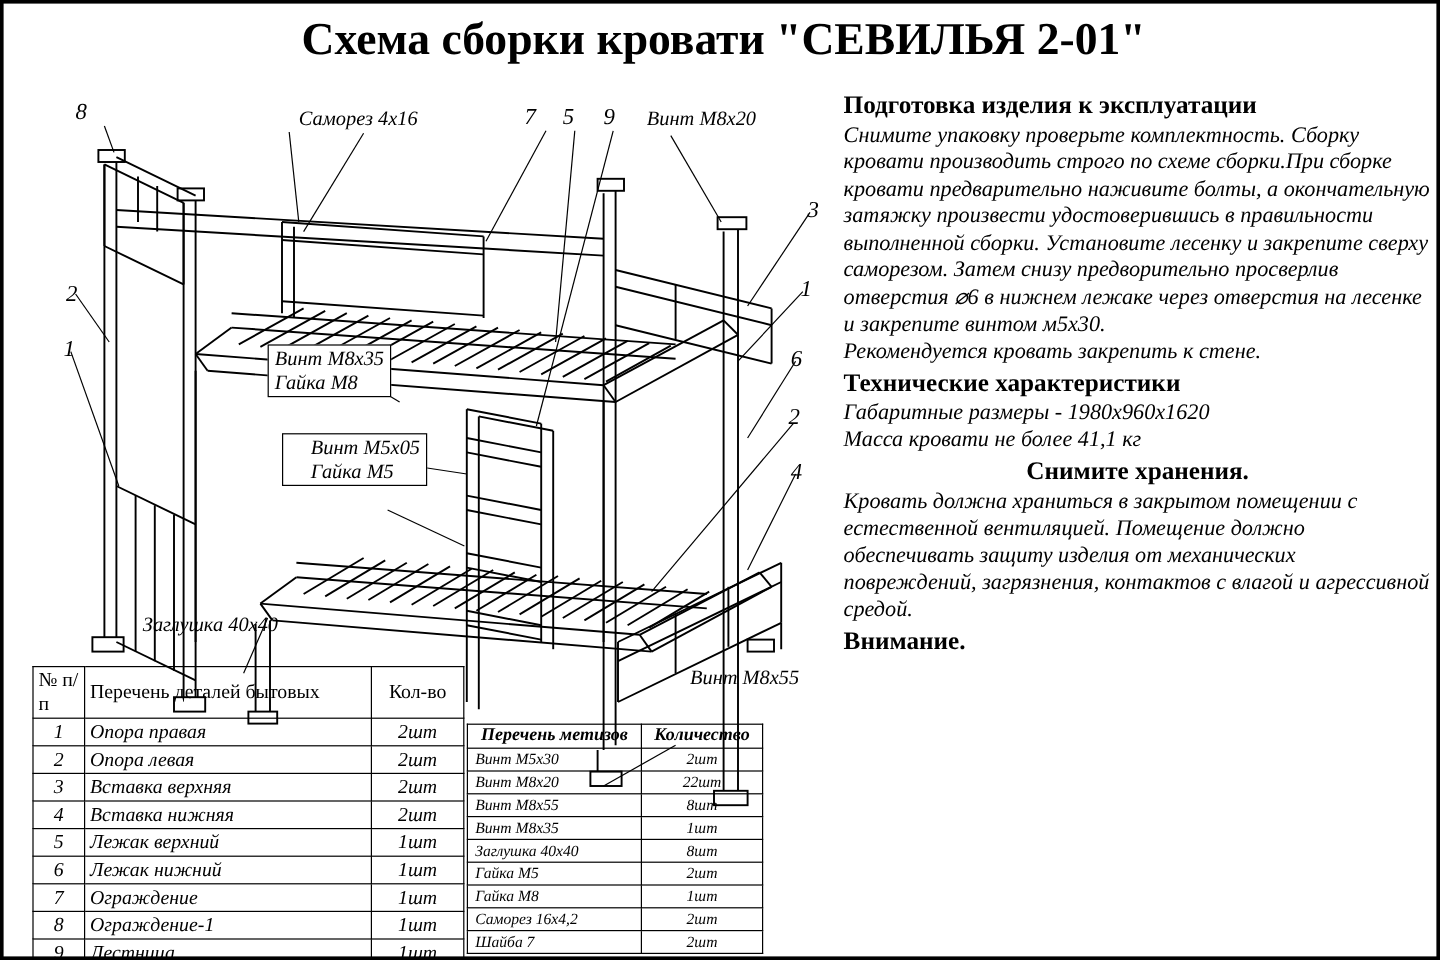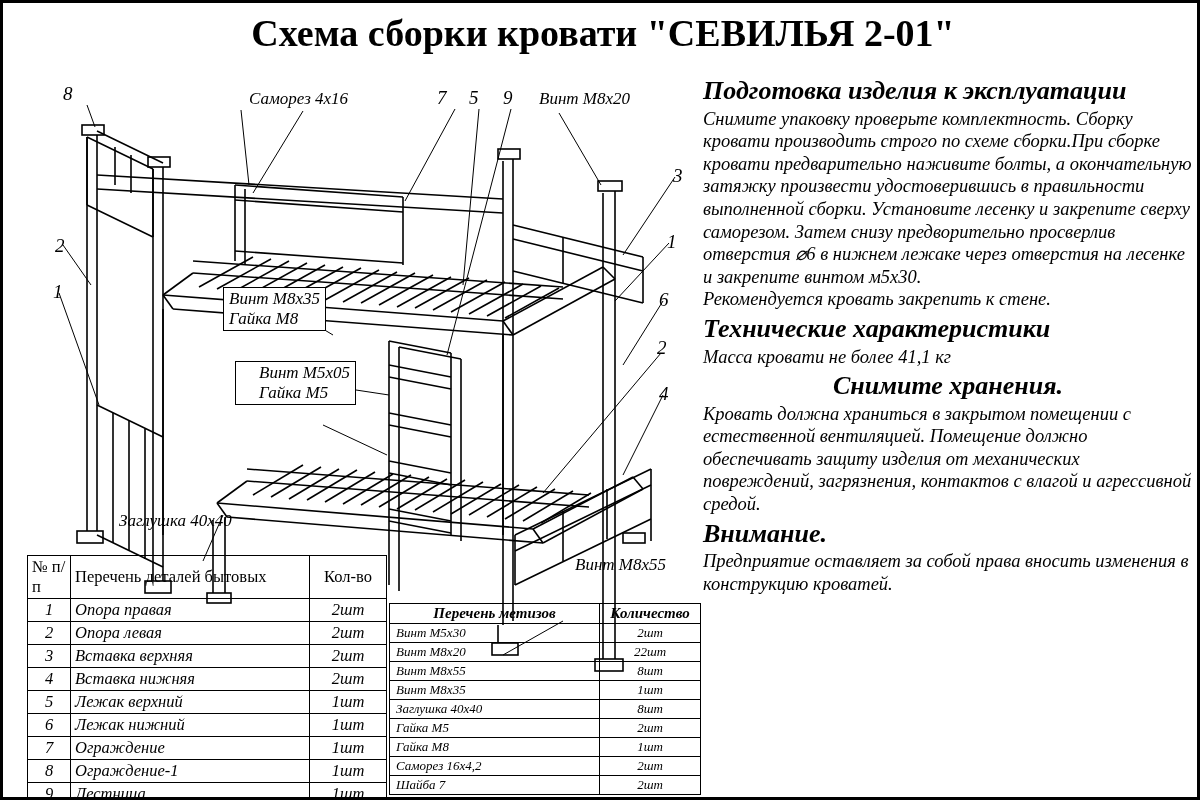--- a/index.html
+++ b/index.html
@@ -75,22 +75,21 @@
     position: absolute;
     left: 700px;
     top: 72px;
     width: 490px;
     font-family: "Liberation Serif", serif;
     font-size: 18.5px;
     line-height: 1.22;
   }
   #rightcol .h {
     font-weight: bold;
-    font-style: italic;
-    font-size: 26px;
+    font-size: 21px;
     margin-bottom: 1px;
   }
   #rightcol .h.center { text-align: center; }
   #rightcol p {
     margin: 0 0 0 0;
     font-style: italic;
   }
   #rightcol .block { margin-bottom: 2px; }
 
   
@@ -117,21 +116,21 @@
     font-size: 16.5px;
     text-align: left;
   }
   #parts-table td.c1 { width: 34px; text-align: center; }
   #parts-table td.c3, #parts-table th.c3 { width: 68px; text-align: center; }
 
   #hw-table {
     position: absolute;
     left: 386px;
     top: 600px;
-    width: 312px;
+    width: 247px;
     font-size: 13px;
   }
   #hw-table th {
     font-style: italic;
     font-weight: bold;
     font-size: 15px;
     text-align: center;
   }
   #hw-table td.c2 { width: 92px; text-align: center; }
   #hw-table td.c1 { padding-left: 6px; }
@@ -350,29 +349,29 @@
   </div>
 
   <div id="rightcol">
     <div class="block">
       <div class="h">Подготовка изделия к эксплуатации</div>
       <p>Снимите упаковку проверьте комплектность. Сборку кровати производить строго по схеме сборки.При сборке кровати  предварительно наживите  болты, а окончательную затяжку произвести удостоверившись в правильности выполненной сборки. Установите лесенку и закрепите сверху саморезом. Затем снизу предворительно просверлив отверстия ⌀6 в нижнем лежаке через отверстия на лесенке и закрепите винтом м5х30.</p>
       <p>Рекомендуется кровать закрепить к стене.</p>
     </div>
     <div class="block">
       <div class="h">Технические характеристики</div>
+      <p>Габаритные размеры - 1980х960х1620</p>
       <p>Масса кровати не более 41,1 кг</p>
     </div>
     <div class="block">
       <div class="h center">Снимите хранения.</div>
       <p>Кровать должна храниться в закрытом помещении с естественной вентиляцией. Помещение должно обеспечивать защиту изделия от механических повреждений, загрязнения, контактов с влагой и агрессивной средой.</p>
     </div>
     <div class="block">
       <div class="h">Внимание.</div>
-      <p>Предприятие оставляет за собой права вносить изменения в конструкцию кроватей.</p>
     </div>
   </div>
 
   <table id="parts-table">
     <thead>
       <tr>
         <th class="c1">№ п/п</th>
         <th>Перечень деталей бытовых</th>
         <th class="c3">Кол-во</th>
       </tr>

